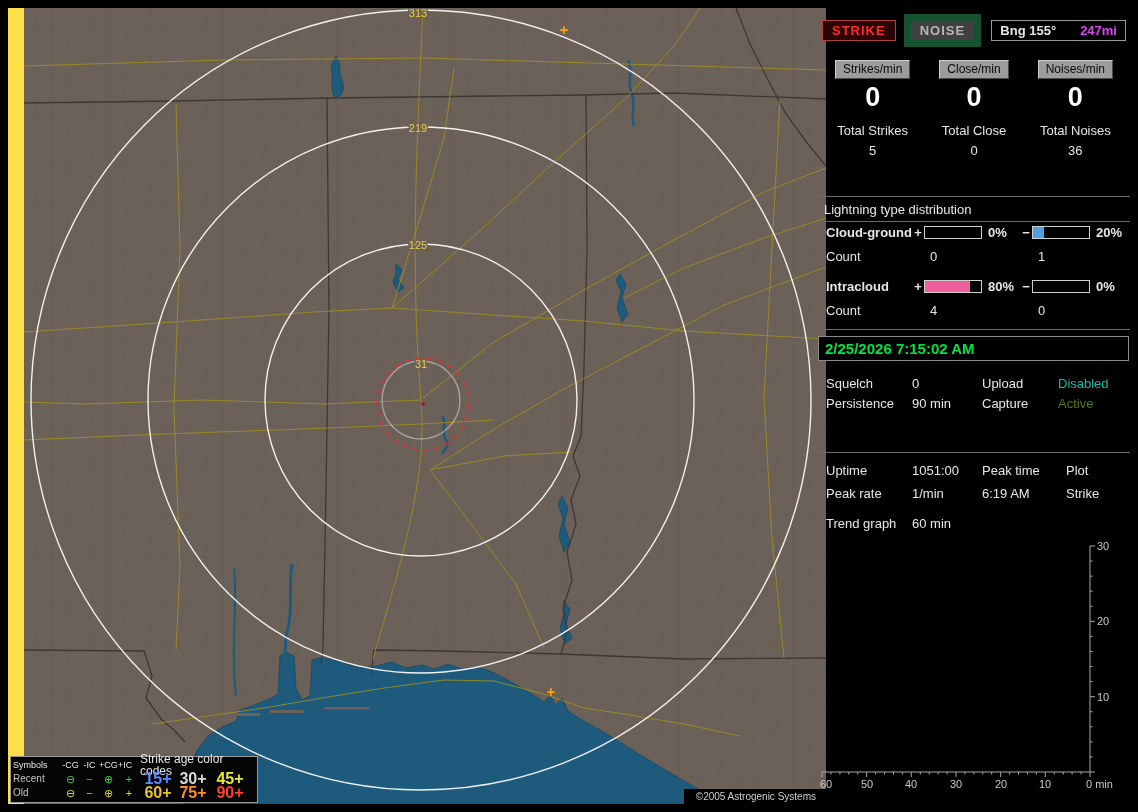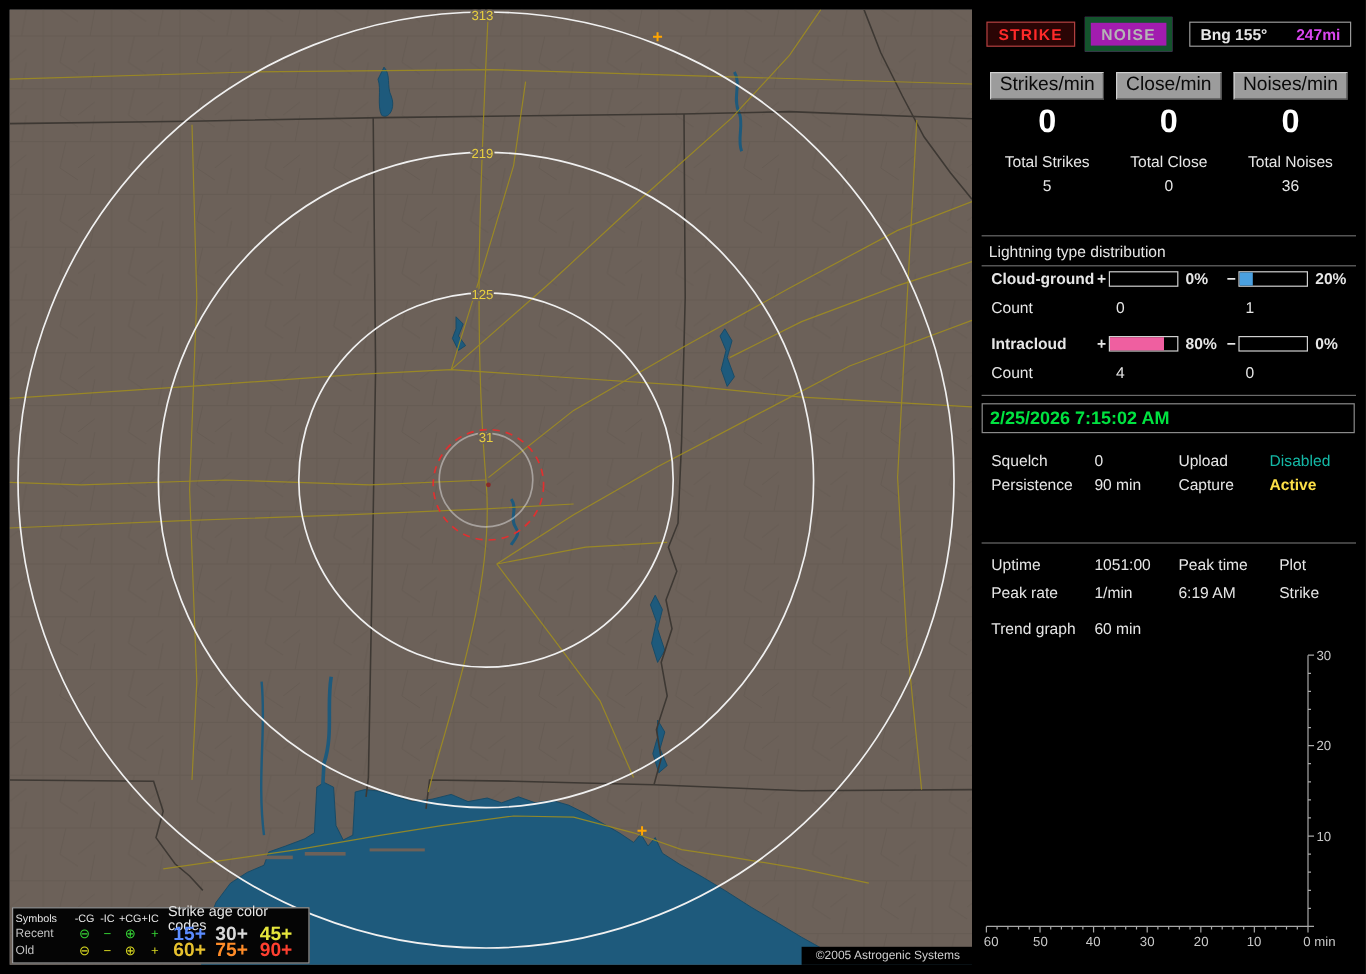--- a/index.html
+++ b/index.html
@@ -1,20 +1,20 @@
 <!DOCTYPE html>
 <html><head>
 <meta charset="utf-8">
 <style>
   html,body{margin:0;padding:0;background:#000;}
   body{width:1138px;height:812px;position:relative;overflow:hidden;
        font-family:"Liberation Sans",sans-serif;-webkit-font-smoothing:none;}
 
   
-  #map{position:absolute;left:8px;top:8px;width:802px;height:796px;background:#737373;}
+  #map{position:absolute;left:8px;top:8px;width:802px;height:796px;background:#fde047;padding-left:16px;}
   #map svg{display:block;}
   .ring-label{fill:#e8cf3f;font-size:11px;text-anchor:middle;
               paint-order:stroke;stroke:#6c6159;stroke-width:3px;font-family:"Liberation Sans",sans-serif;}
   .strike-mark{fill:#ffa500;font-size:14px;font-weight:bold;text-anchor:middle;font-family:"DejaVu Sans Mono",monospace;}
 
   
   #legend{position:absolute;left:2px;top:748px;width:248px;height:47px;background:#050505;
           border:1px solid #9a9a9a;box-sizing:border-box;display:grid;
           grid-template-columns:48px 19px 19px 19px 22px 36px 34px 40px;
           grid-auto-rows:14px;align-items:center;padding:1px 2px;color:#cfcfcf;}
@@ -33,27 +33,27 @@
              font-size:10px;padding:2px 10px 2px 12px;}
 
   
   #panel{position:absolute;left:818px;top:0;width:312px;height:812px;color:#e6e6e6;font-size:13px;}
   .hline{position:absolute;left:0;width:312px;border-top:1px solid #6a6a6a;height:0;}
   #hl1{top:196px}#hl2{top:221px}#hl3{top:329px}#hl4{top:452px}
 
   #ind-row{position:absolute;top:14px;left:4px;width:304px;display:flex;align-items:center;gap:8px;}
   .ind{font-weight:bold;font-size:13px;padding:2px 9px;letter-spacing:1px;}
   .ind.strike{color:#ff2a2a;background:#2a0505;border:1px solid #b04040;}
-  .ind.noise{color:#b5b5b5;background:#a21caf;border:5px solid #14532d;}
+  .ind.noise{color:#b5b5b5;background:#404040;border:7px solid #14532d;}
   #bng{margin-left:auto;background:#000;border:1px solid #9a9a9a;padding:2px 8px;font-weight:bold;display:flex;gap:24px;}
   #bng .val{color:#d946ef;}
 
   #counters{position:absolute;top:60px;left:4px;width:304px;display:grid;grid-template-columns:repeat(3,1fr);}
   .counter{display:flex;flex-direction:column;align-items:center;}
-  .chip{background:#9c9c9c;color:#0a0a0a;font-size:16px;padding:1px 7px 2px;
+  .chip{background:#9c9c9c;color:#0a0a0a;font-size:12px;padding:1px 7px 2px;
         border:1px solid #cfcfcf;border-bottom-color:#4a4a4a;border-right-color:#4a4a4a;}
   .rate{font-size:27px;font-weight:bold;color:#fff;line-height:1.15;margin-top:3px;}
   .tlabel{margin-top:10px;}
   .tvalue{margin-top:5px;}
 
   #dist-title{position:absolute;top:202px;left:6px;}
 
   .dist-row{position:absolute;left:8px;width:300px;display:grid;
             grid-template-columns:86px 12px 60px 36px 12px 60px 32px;align-items:center;}
   #dist-r1{top:225px}#dist-c1{top:249px}#dist-r2{top:279px}#dist-c2{top:303px}
@@ -65,21 +65,21 @@
   .pink{background:#ef5fa0;}
   .pct{font-weight:bold;padding-left:4px;}
   .cnt{padding-left:6px;}
 
   #dt-box{position:absolute;top:336px;left:0;width:311px;height:25px;border:1px solid #8a8a8a;
           background:#000;display:flex;align-items:center;padding-left:6px;box-sizing:border-box;}
   #dt-box span{color:#00e340;font-weight:bold;font-size:15px;}
 
   .st-row{position:absolute;left:8px;width:300px;display:grid;grid-template-columns:86px 70px 76px 66px;}
   #st1{top:376px}#st2{top:396px}#st3{top:416px}
-  .green{color:#fde047;font-weight:bold;}
+  .green{color:#4d7c0f;}
   .dim{color:#14b8a6;}
 
   .se-row{position:absolute;left:8px;width:300px;display:grid;grid-template-columns:86px 70px 84px 58px;}
   #se1{top:463px}#se2{top:486px}
   #trend-row{position:absolute;top:516px;left:8px;width:300px;display:grid;grid-template-columns:86px 100px;}
 
   #trend-svg{position:absolute;top:540px;left:0;}
   #trend-svg text{fill:#c8c8c8;font-size:11px;font-family:"Liberation Sans",sans-serif;}
 </style>
 </head>

